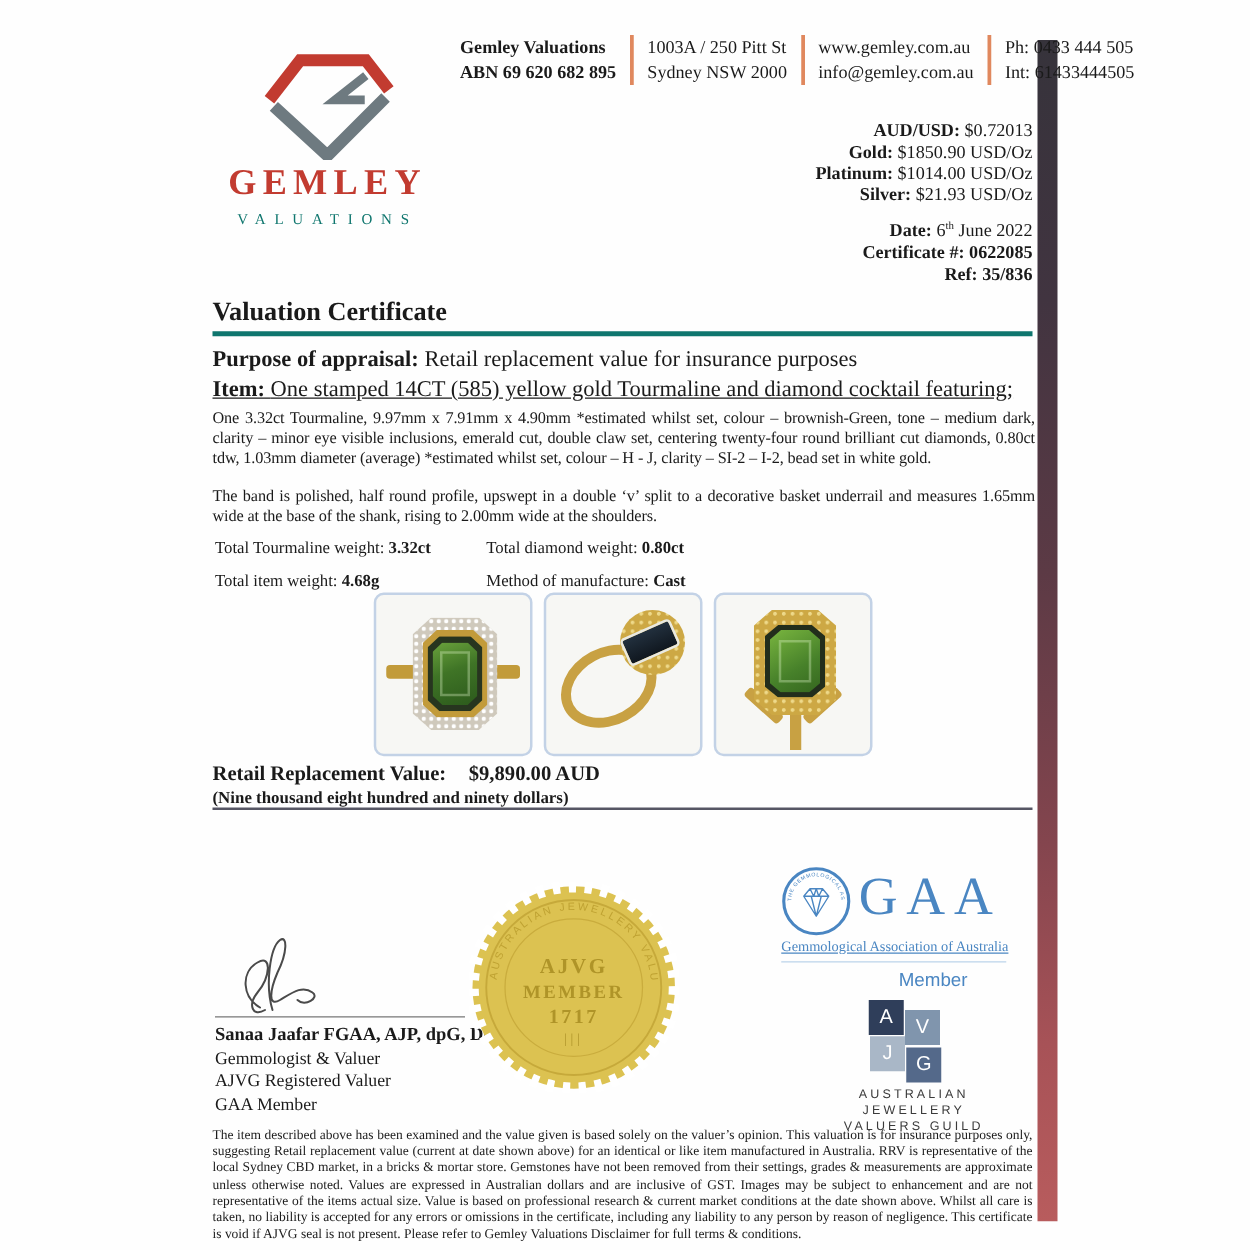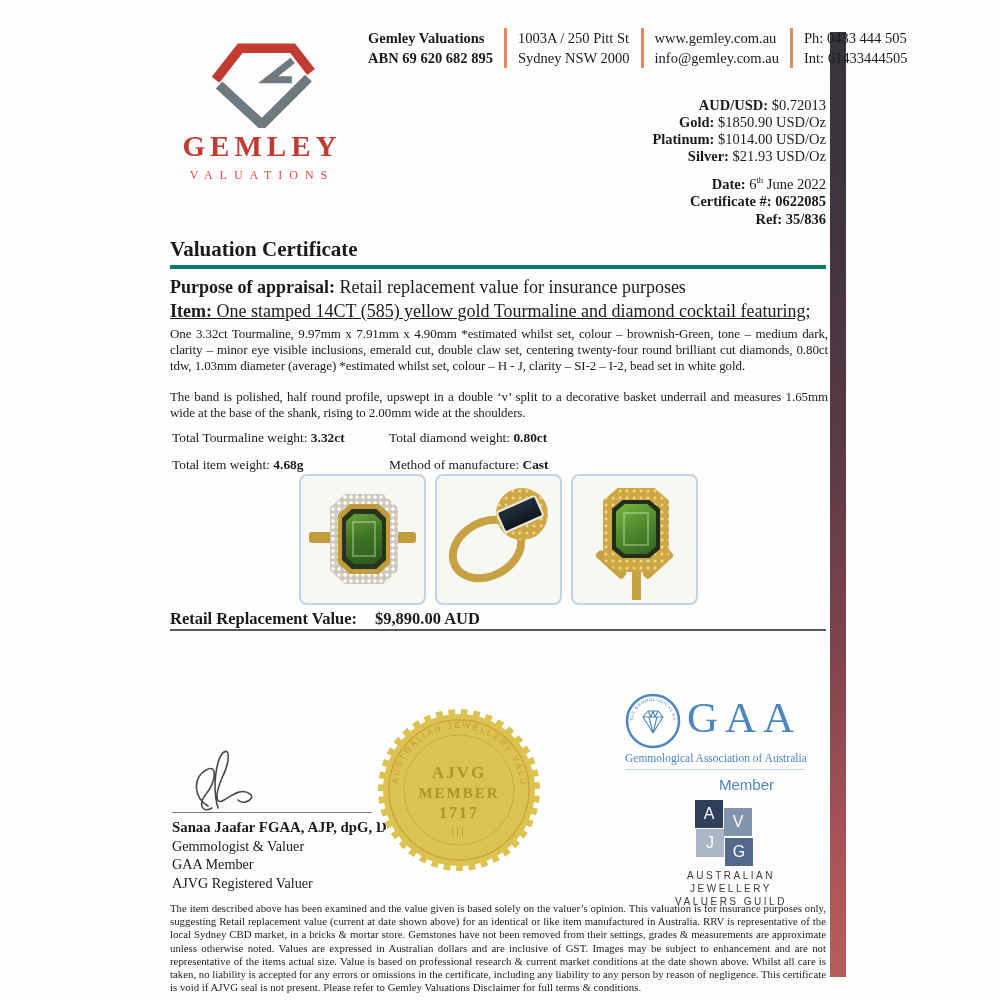--- a/index.html
+++ b/index.html
@@ -17,21 +17,21 @@
   
   .contact { left:368px; top:28px; display:flex; font-size:14.5px; line-height:20px; }
   .contact .cell { padding:0 11px; }
   .contact .cell:first-child { padding-left:0; font-weight:bold; }
   .contact .cell + .cell { border-left:3px solid #e0885e; }
   .b { font-weight:bold; }
 
   .logo { left:182px; top:36px; width:160px; text-align:center; }
   .logo svg { display:block; margin:0 auto; }
   .logo-name { font-size:29px; font-weight:600; color:#c23b30; letter-spacing:5px; margin-top:2px; }
-  .logo-tagline { font-size:12px; color:#ef4444; letter-spacing:7px; margin-top:5px; }
+  .logo-tagline { font-size:12px; color:#0f766e; letter-spacing:7px; margin-top:5px; }
 
   .rates { right:174px; top:97px; text-align:right; font-size:14.5px; line-height:17px; }
   .meta  { right:174px; top:172px; text-align:right; font-size:14.5px; line-height:17.5px; }
   sup { font-size:60%; vertical-align:super; }
 
   
   .title-wrap { left:170px; top:237px; width:656px; text-align:left;
     border-bottom:4px solid #0f766e; padding-bottom:3px; }
   .title-wrap h1 { font-size:21px; font-weight:bold; display:inline; }
 
@@ -65,21 +65,21 @@
   .valuer { margin-top:5px; font-size:14.2px; line-height:18.5px; }
   .valuer .name { font-weight:bold; font-size:14.8px; }
 
   
   .goldseal { left:375px; top:706px; width:168px; height:168px; }
 
   
   .gaa { left:625px; top:693px; width:188px; }
   .gaa-row { display:flex; align-items:flex-start; }
   .gaa-acronym { font-size:43px; line-height:50px; color:#4a86c2; letter-spacing:7px; margin-left:6px; }
-  .gaa-caption { font-size:11.5px; color:#4a86c2; margin-top:3px; white-space:nowrap; }
+  .gaa-caption { font-size:11.5px; color:#4a86c2; margin-top:3px; white-space:nowrap;text-decoration:underline; }
   .gaa-divider { border-top:1px solid #bcd3ea; margin-top:5px; width:180px; }
   .gaa-member { font-size:15px; color:#4a86c2; font-family:"Liberation Sans",sans-serif; margin-top:6px; text-align:center; padding-left:55px; }
 
   
   .ajvg-tiles { left:695px; top:800px; width:62px; height:66px; }
   .tile { position:absolute; width:28px; height:28px; display:flex; align-items:center; justify-content:center;
     color:#fff; font-family:"Liberation Sans",sans-serif; font-size:16px; }
   .tile-a { left:0; top:0; background:#2f3e5a; }
   .tile-v { left:29px; top:8px; background:#8095ad; }
   .tile-j { left:1px; top:29px; background:#a9b7c7; }
@@ -184,32 +184,33 @@
       <div class="oct" style="left:39px;top:24px;width:48px;height:58px;background:#222e1c;"></div>
       <div class="oct" style="left:43px;top:28px;width:40px;height:50px;background:linear-gradient(150deg,#79b53f,#47812a 60%,#35671f);"></div>
       <div class="facet" style="left:50px;top:36px;width:26px;height:34px;"></div>
     </div>
   </div>
 
   <div class="abs rrv">
     <div class="rrv-line">
       <span>Retail Replacement Value:</span><span class="val">$9,890.00 AUD</span>
     </div>
+    <div class="rrv-words">(Nine thousand eight hundred and ninety dollars)</div>
   </div>
 
   <div class="abs sigblock">
     <svg width="130" height="66" viewBox="0 0 130 66">
       <path d="M36,58 C22,50 20,30 34,22 C46,15 44,34 34,46 C26,56 30,66 40,60 M46,60 C40,40 44,10 52,4 C58,0 58,14 50,30 C44,44 42,58 52,52 C62,46 70,40 78,46 C84,50 72,58 66,52" fill="none" stroke="#4a4a4a" stroke-width="1.6" stroke-linecap="round"></path>
     </svg>
     <div class="sigline"></div>
     <div class="valuer">
       <div class="name">Sanaa Jaafar FGAA, AJP, dpG, DG</div>
       <div>Gemmologist &amp; Valuer</div>
+      <div>AJVG Registered Valuer</div>
       <div>GAA Member</div>
-      <div>AJVG Registered Valuer</div>
     </div>
   </div>
 
   <div class="abs goldseal">
     <svg width="168" height="168" viewBox="0 0 168 168">
       <circle cx="84" cy="84" r="81" fill="#dcc251"></circle>
       <circle cx="84" cy="84" r="81" fill="none" stroke="#ffffff" stroke-width="10" stroke-dasharray="6 7"></circle>
       <circle cx="84" cy="84" r="70" fill="none" stroke="#c6a93a" stroke-width="1.5"></circle>
       <circle cx="84" cy="84" r="55" fill="none" stroke="#c9ac3d" stroke-width="1"></circle>
       <path id="sealarc" d="M 22,84 A 62,62 0 1 1 146,84" fill="none"></path>

